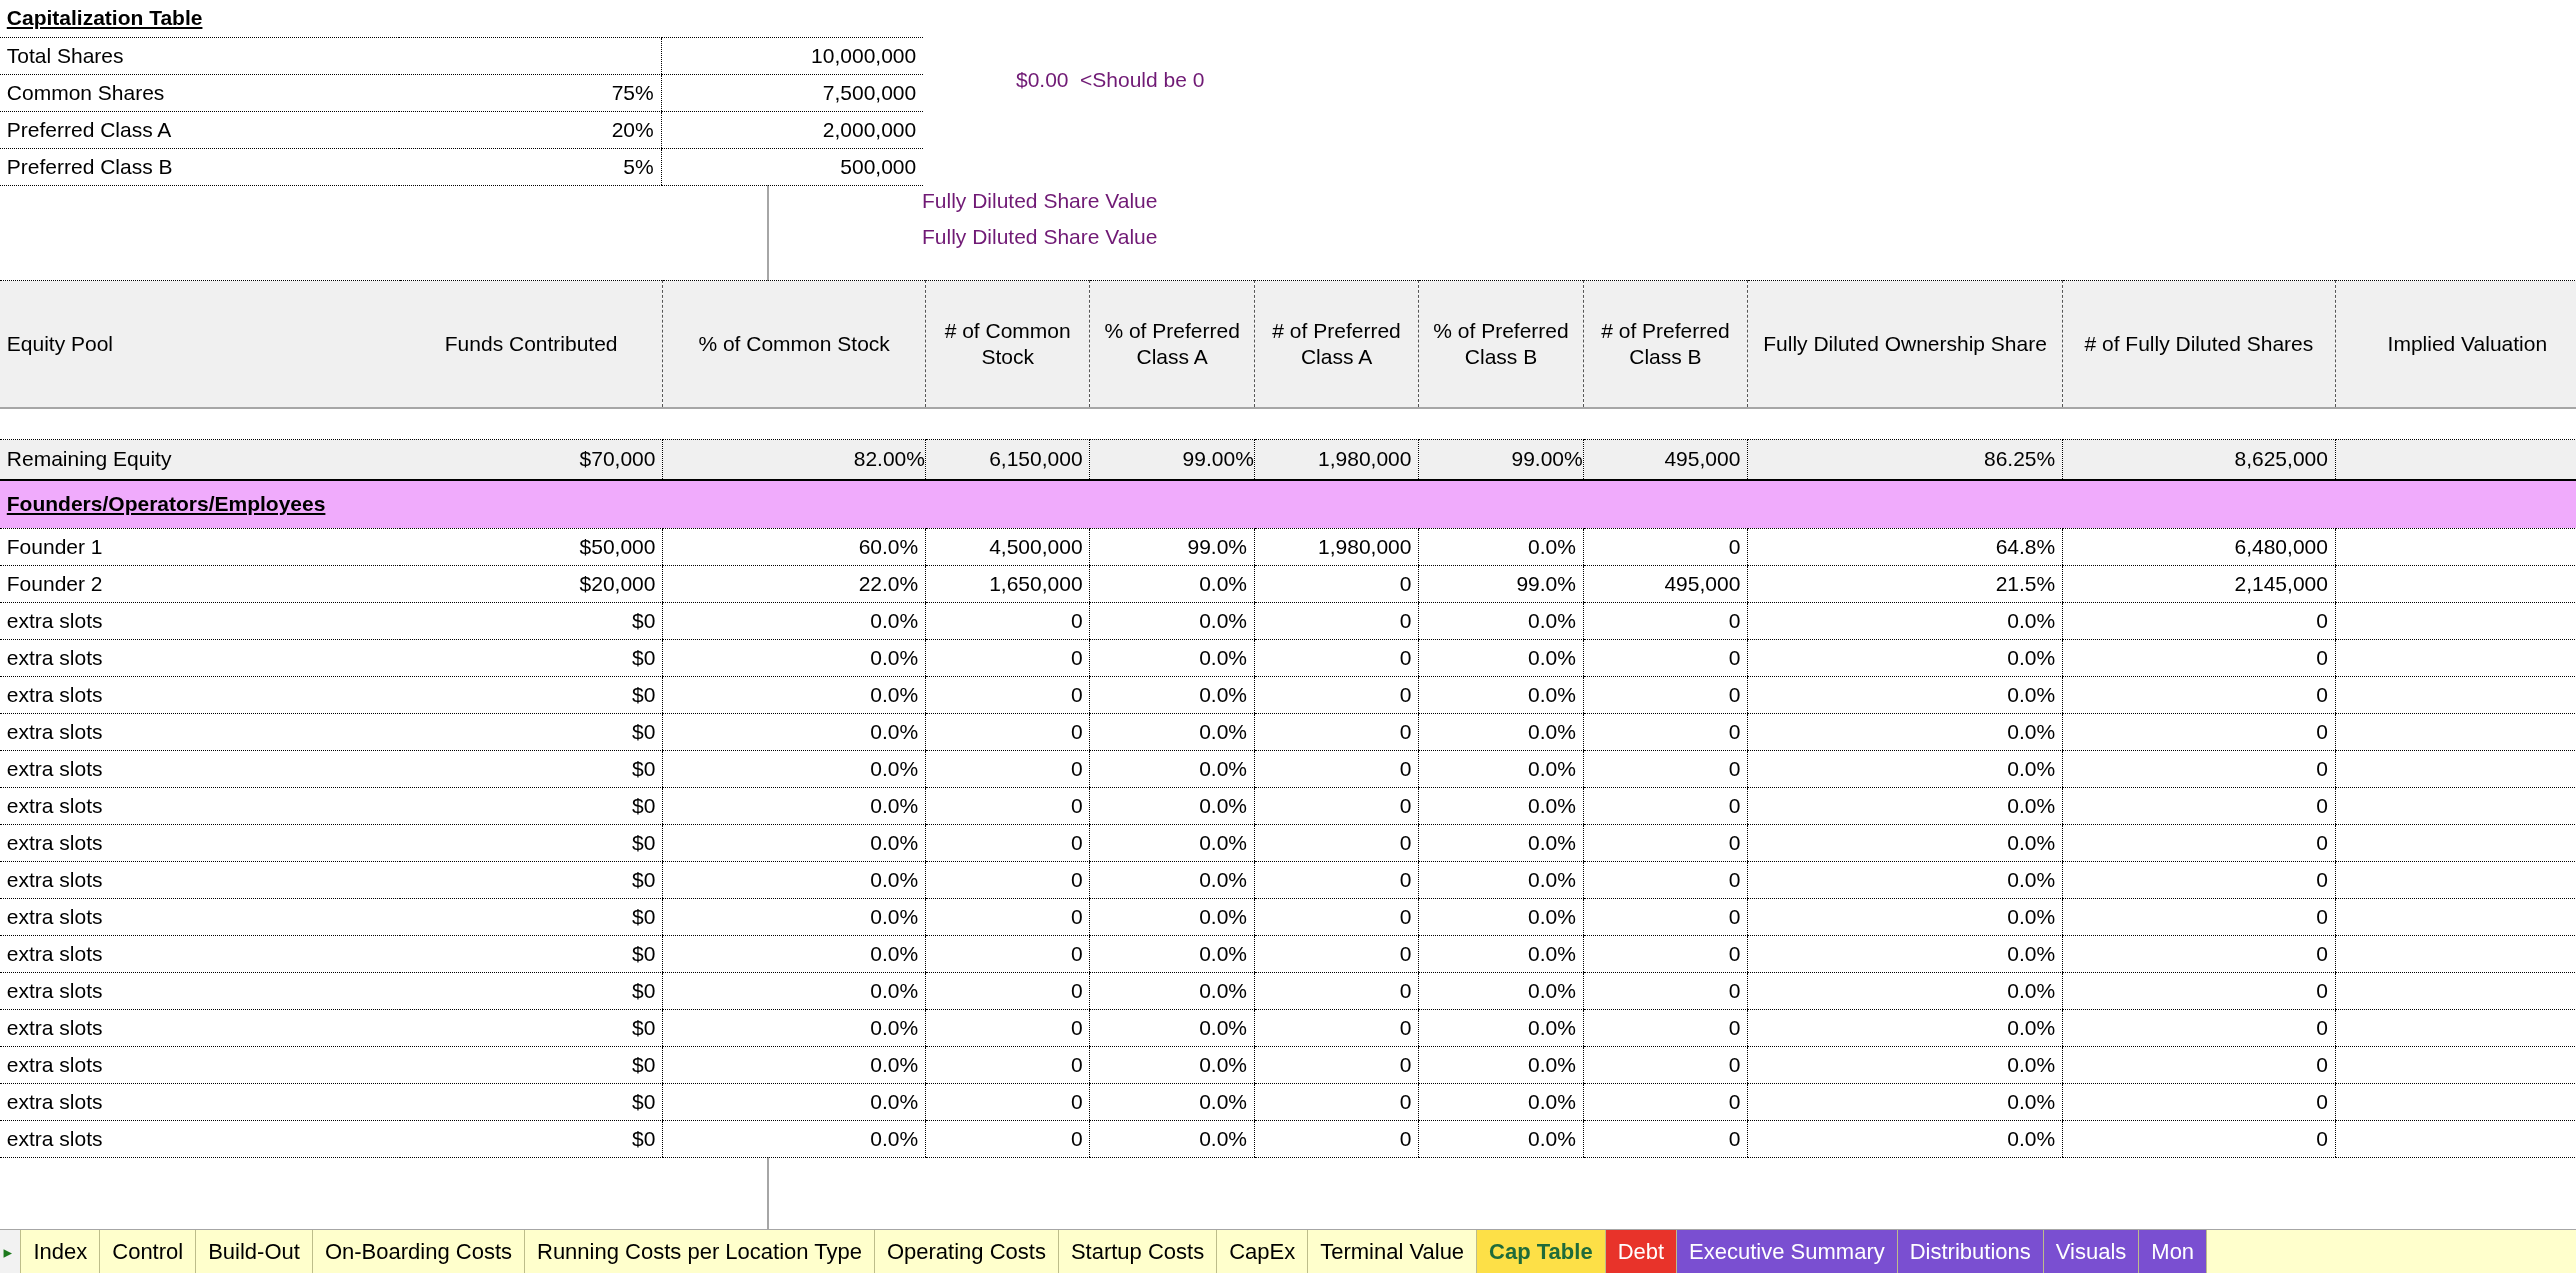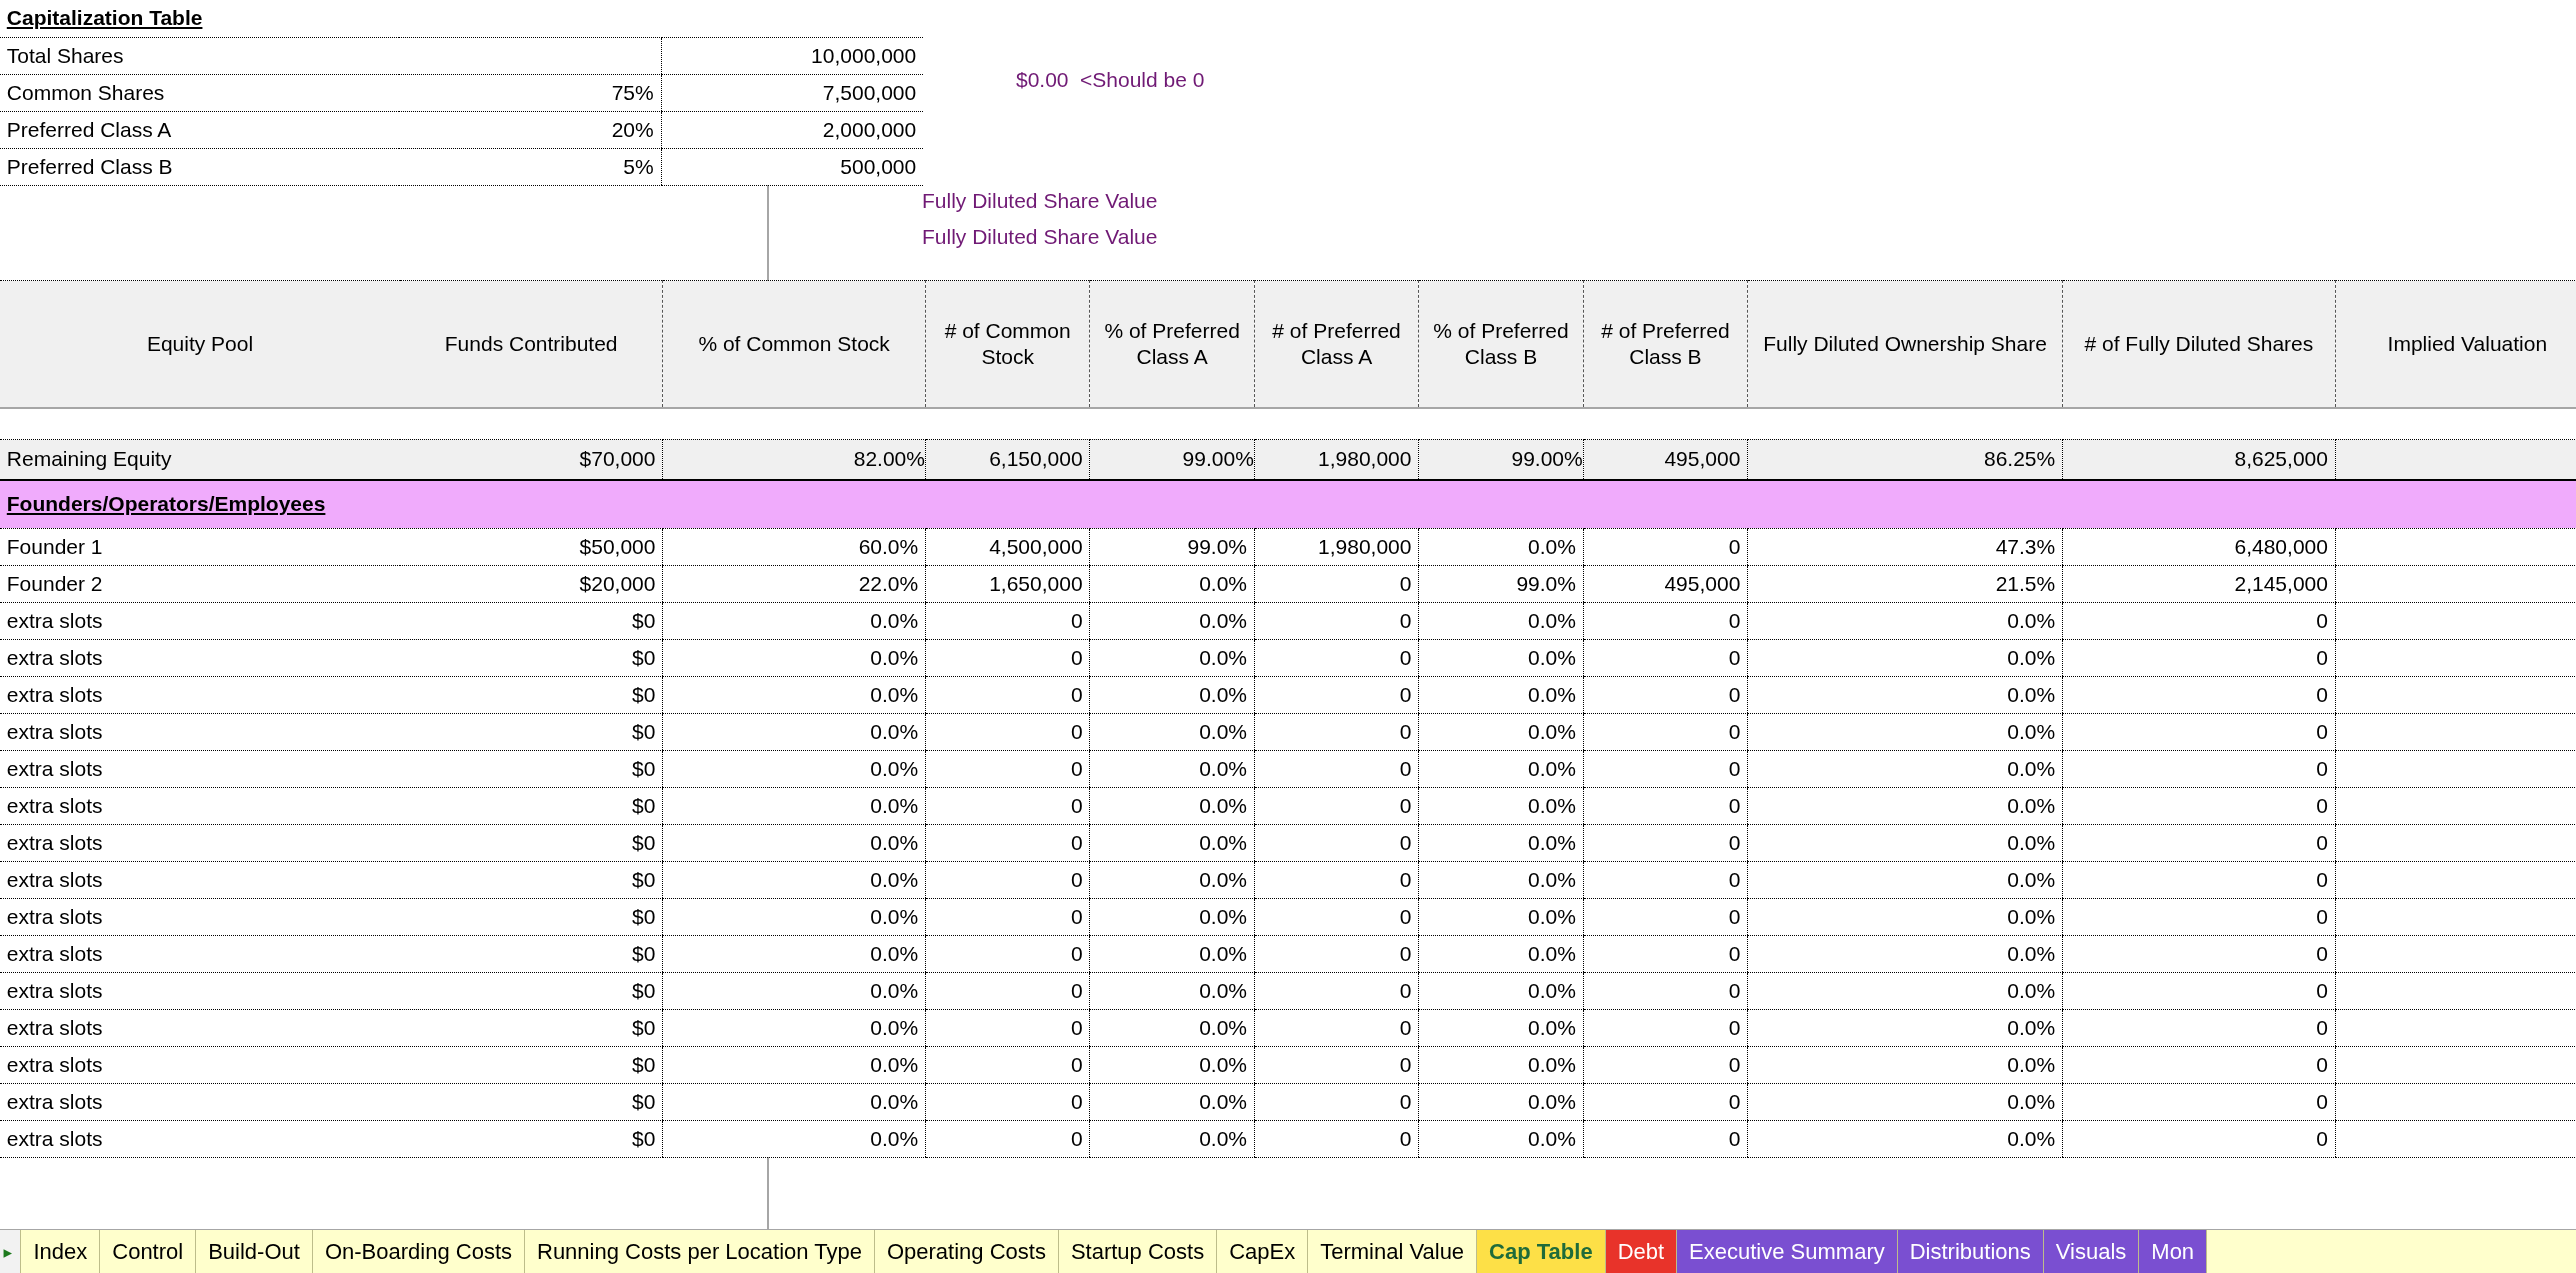--- a/index.html
+++ b/index.html
@@ -80,21 +80,21 @@
     font-weight: normal;
     font-size: 21px;
     height: 127px;
     vertical-align: middle;
     border-left: 1.7px dashed #555;
     border-top: 1.7px dotted #000;
     white-space: normal;
     line-height: 1.25;
   }
   #main-table th.hdr-first {
-    text-align: center;
+    text-align: left;
     border-left: none;
     vertical-align: middle;
     margin-left: 18px;
   }
   #main-table th.hdr-fc { border-left: none; }
   .hdr-row-bottom { border-bottom: 2.5px solid #a6a6a6 !important; }
 
   #main-table td {
     border-left: 1.7px dotted #000;
   }
@@ -315,21 +315,21 @@
       <tbody id="rows-body">
           <tr>
             <td class="l first-col blue yellow dotted-t dotted-b">Founder 1</td>
             <td class="r blue dotted-t dotted-b yellow no-left" style="border-left: none;">$50,000</td>
             <td class="r blue dotted-t dotted-b yellow">60.0%</td>
             <td class="r blue dotted-t dotted-b">4,500,000</td>
             <td class="r blue dotted-t dotted-b yellow">99.0%</td>
             <td class="r blue dotted-t dotted-b">1,980,000</td>
             <td class="r blue dotted-t dotted-b yellow">0.0%</td>
             <td class="r blue dotted-t dotted-b">0</td>
-            <td class="r blue dotted-t dotted-b yellow">47.3%</td>
+            <td class="r blue dotted-t dotted-b yellow">64.8%</td>
             <td class="r blue dotted-t dotted-b yellow">6,480,000</td>
             <td class="r blue dotted-t dotted-b yellow">$</td>
           </tr>
           <tr>
             <td class="l first-col blue yellow dotted-t dotted-b">Founder 2</td>
             <td class="r blue dotted-t dotted-b yellow no-left" style="border-left: none;">$20,000</td>
             <td class="r blue dotted-t dotted-b yellow">22.0%</td>
             <td class="r blue dotted-t dotted-b">1,650,000</td>
             <td class="r blue dotted-t dotted-b yellow">0.0%</td>
             <td class="r blue dotted-t dotted-b">0</td>

